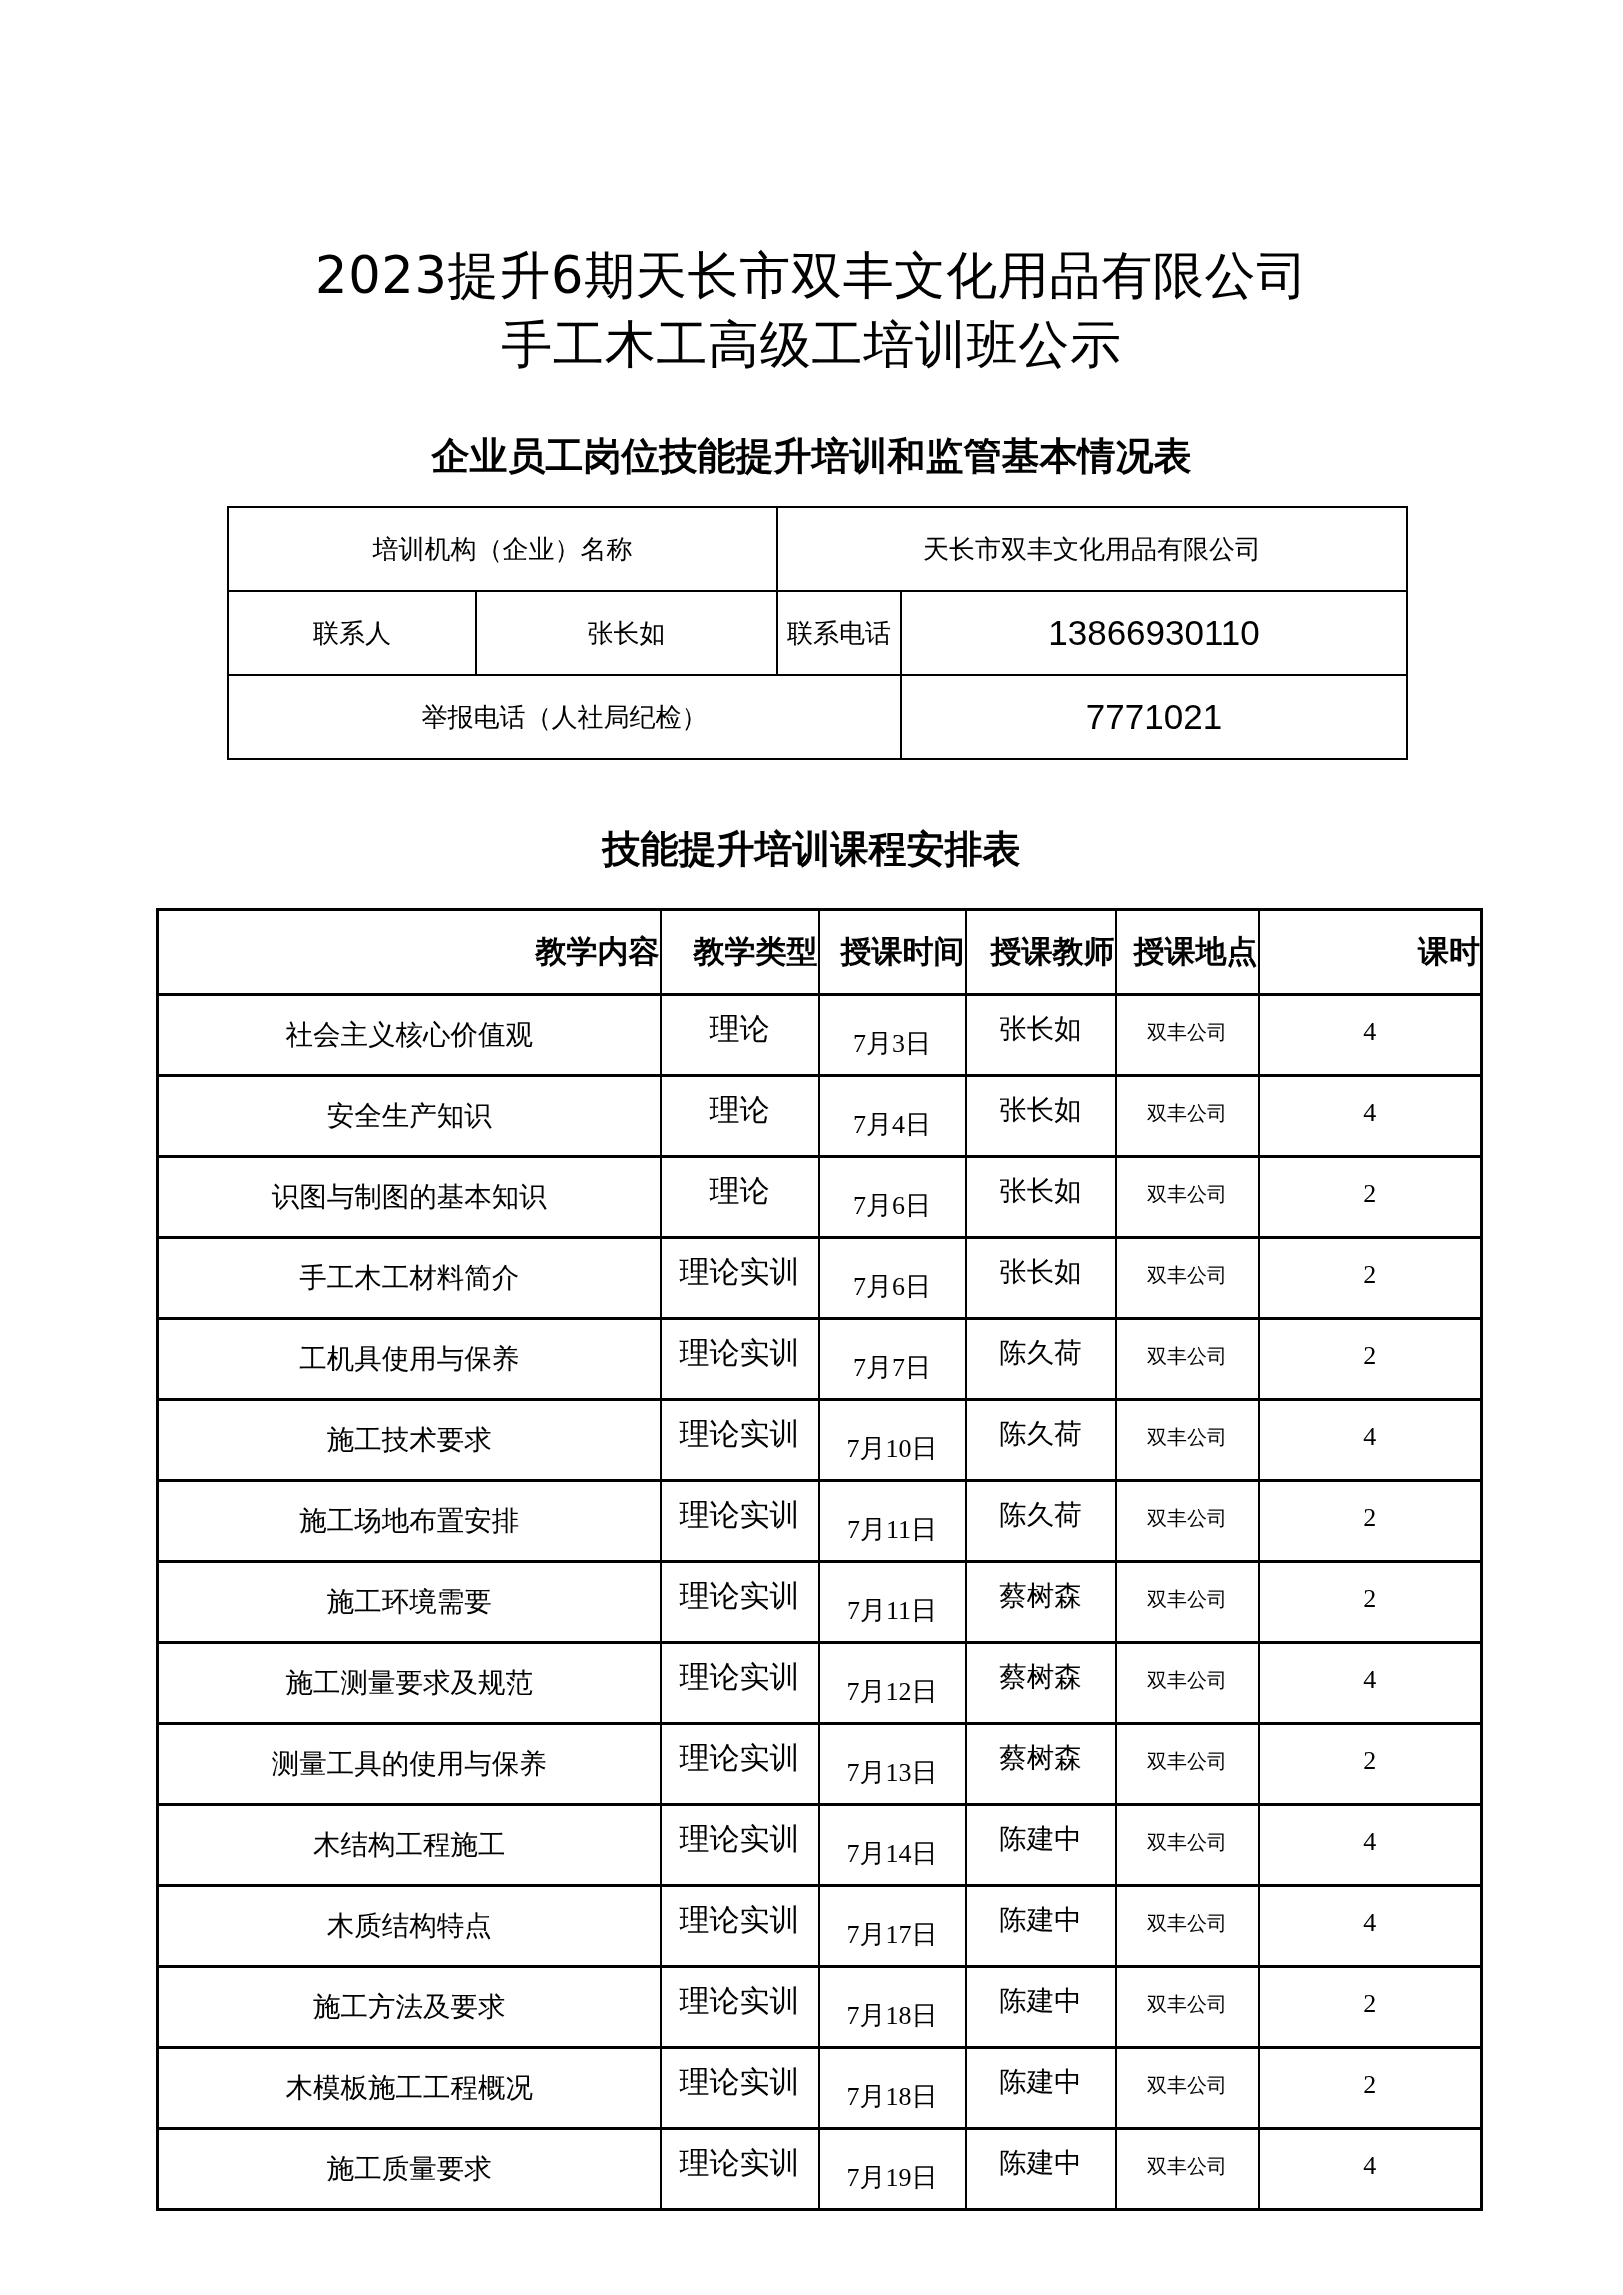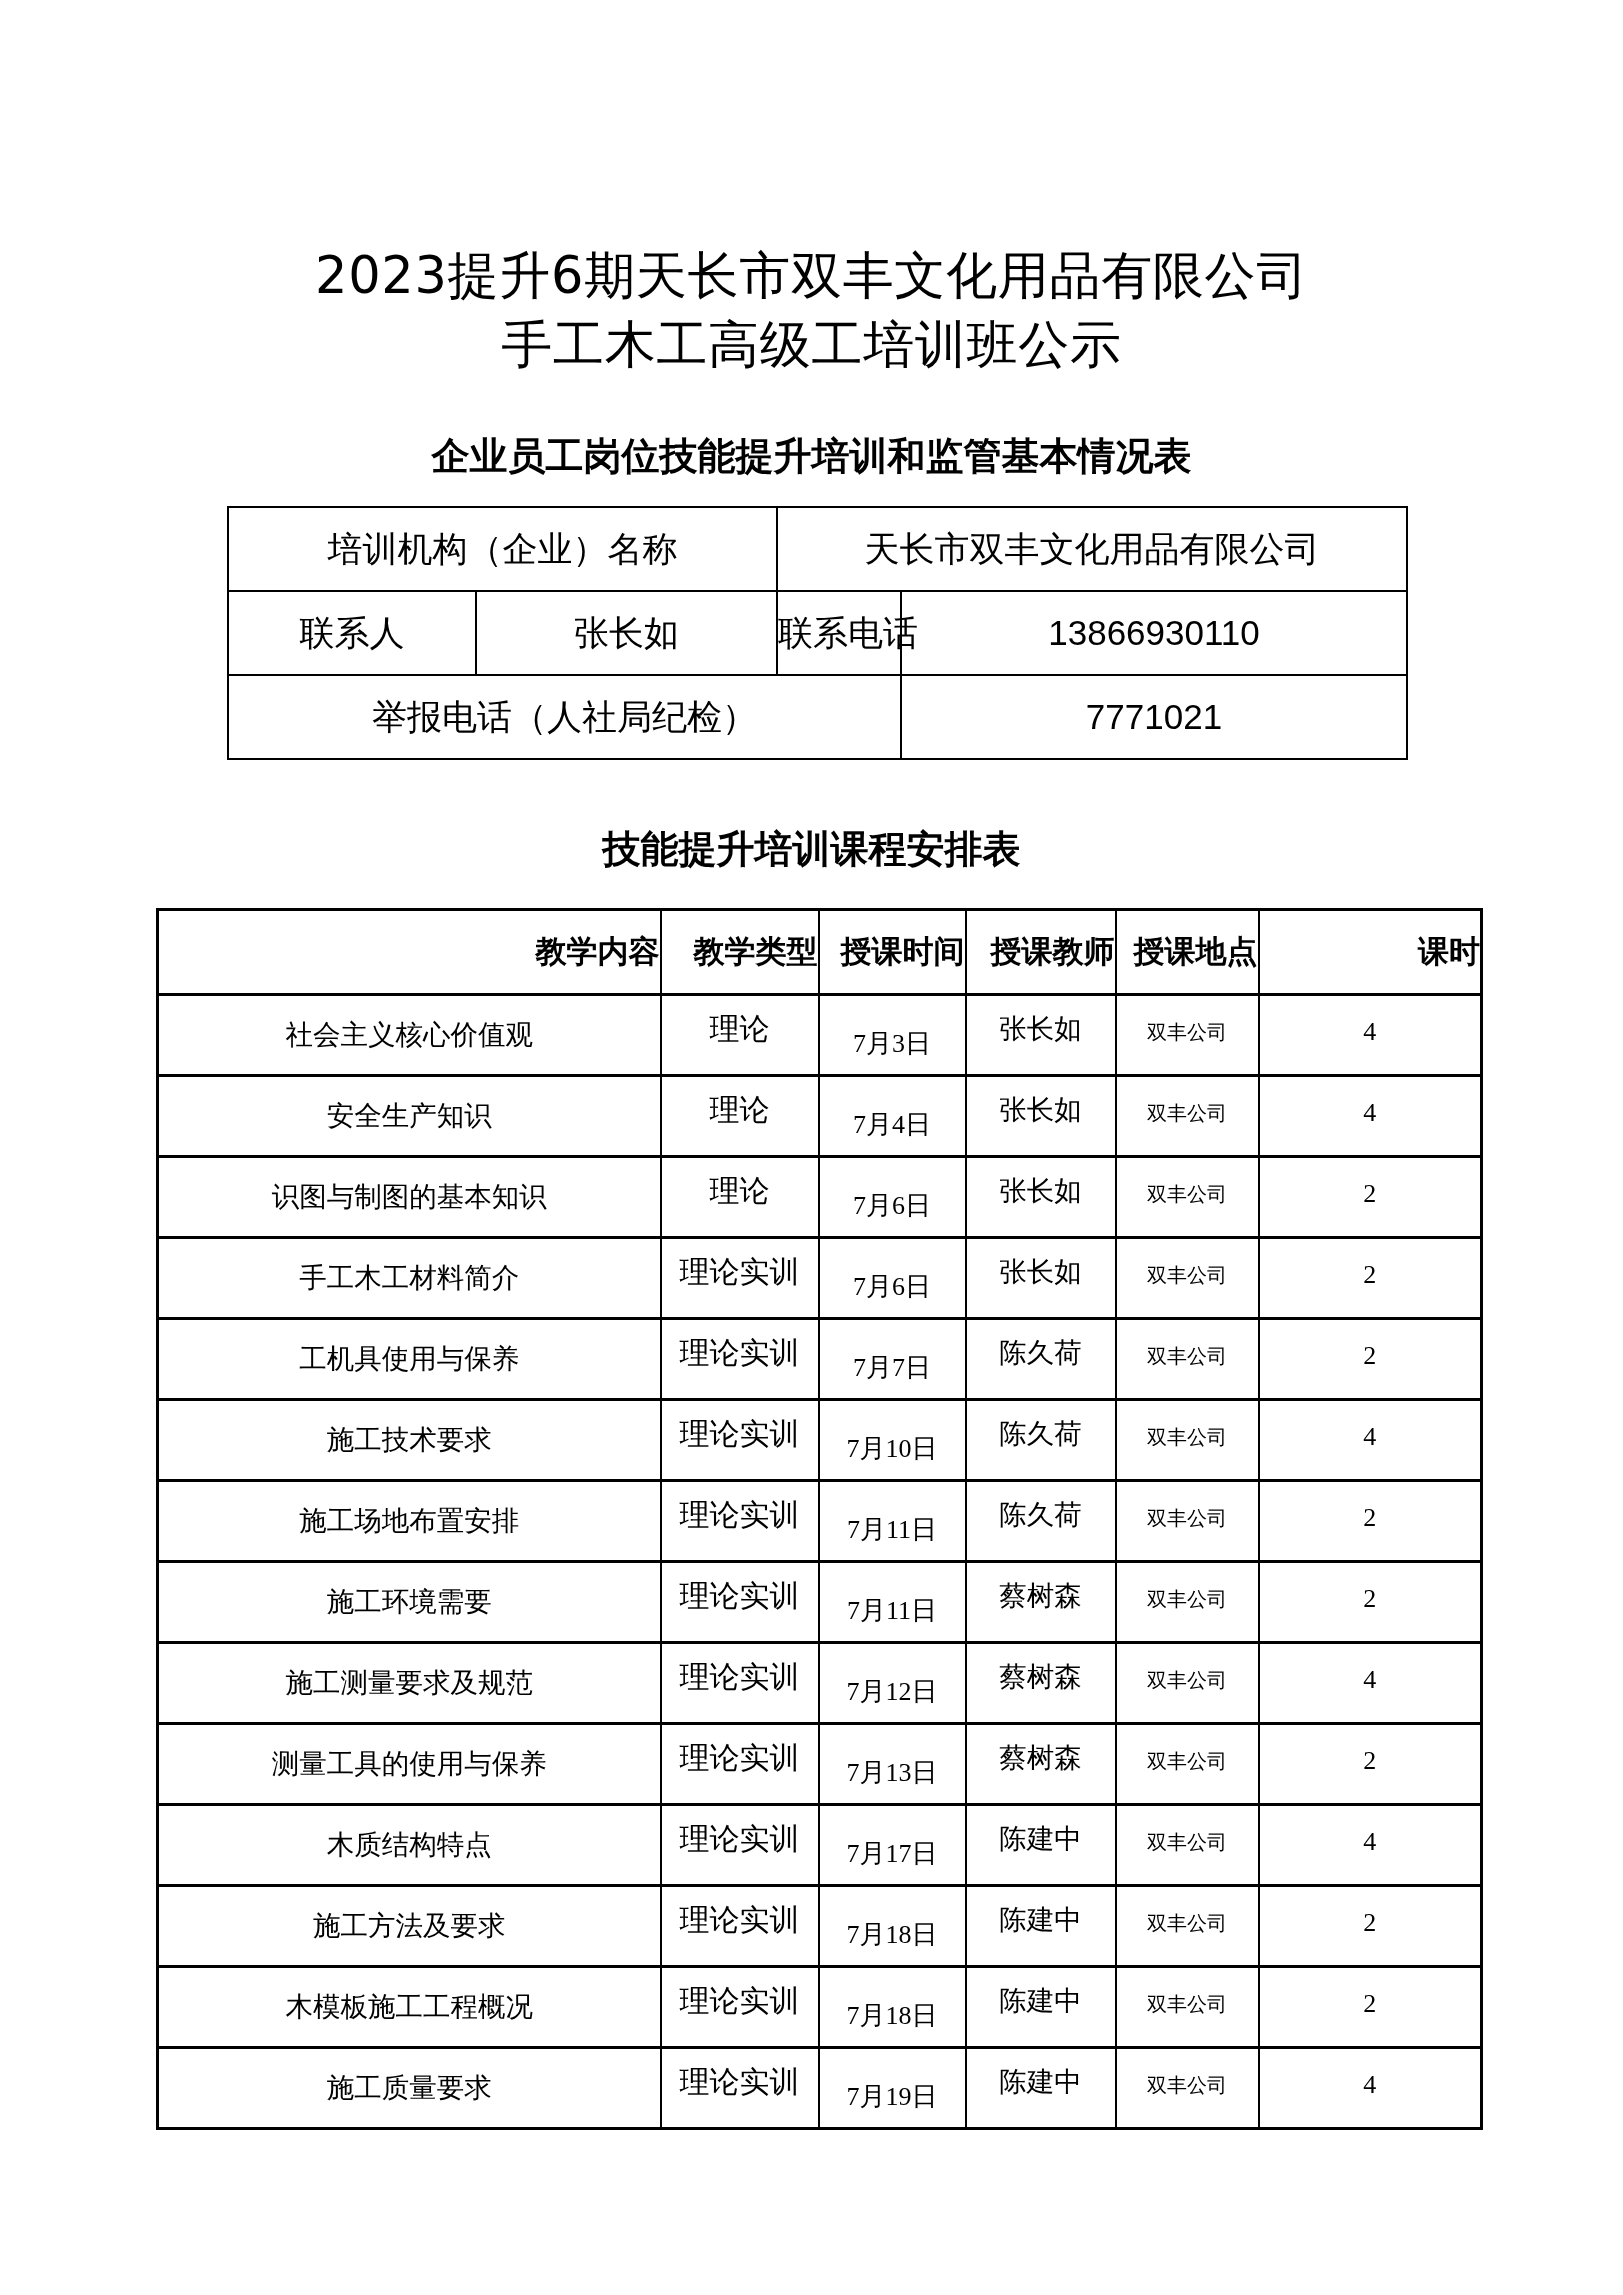--- a/index.html
+++ b/index.html
@@ -19,21 +19,21 @@
       font-family: "DejaVu Sans", "Liberation Sans", sans-serif;
       font-weight: bold; font-size: 38px; line-height: 1; white-space: nowrap;
     }
     #info-title { top: 437px; }
     #course-title { top: 830px; }
 
     table { border-collapse: collapse; position: absolute; table-layout: fixed; }
     #info-table { left: 227px; top: 506px; width: 1180px; }
     #info-table td {
       border: 2px solid #000; height: 82px; text-align: center; vertical-align: middle;
-      font-size: 35px; padding: 0; white-space: nowrap;
+      font-size: 26px; padding: 0; white-space: nowrap;
       font-family: Liberation Serif, serif;
     }
     #info-table td.num { font-family: Liberation Sans, sans-serif; font-size: 35px; margin-left: 45px; }
 
     #course-table { left: 156px; top: 908px; width: 1324px; border: 3.9px solid #000; }
     #course-table th {
       border-left: 2px solid #000; border-right: 2px solid #000; border-bottom: 3.9px solid #000;
       height: 82px; font-size: 31px; font-weight: bold; text-align: right; vertical-align: middle;
       padding: 0; white-space: nowrap;
       font-family: "DejaVu Sans", "Liberation Sans", sans-serif;
@@ -179,20 +179,28 @@
       </tr>
       <tr>
         <td class="c-content">测量工具的使用与保养</td>
         <td class="c-type">理论实训</td>
         <td class="c-date">7月13日</td>
         <td class="c-teacher">蔡树森</td>
         <td class="c-place">双丰公司</td>
         <td class="c-hours">2</td>
       </tr>
       <tr>
+        <td class="c-content">木结构工程施工</td>
+        <td class="c-type">理论实训</td>
+        <td class="c-date">7月14日</td>
+        <td class="c-teacher">陈建中</td>
+        <td class="c-place">双丰公司</td>
+        <td class="c-hours">4</td>
+      </tr>
+      <tr>
         <td class="c-content">木质结构特点</td>
         <td class="c-type">理论实训</td>
         <td class="c-date">7月17日</td>
         <td class="c-teacher">陈建中</td>
         <td class="c-place">双丰公司</td>
         <td class="c-hours">4</td>
       </tr>
       <tr>
         <td class="c-content">施工方法及要求</td>
         <td class="c-type">理论实训</td>

